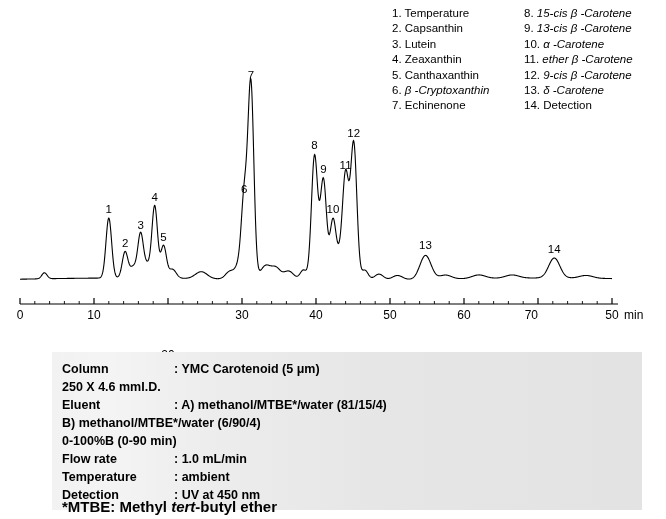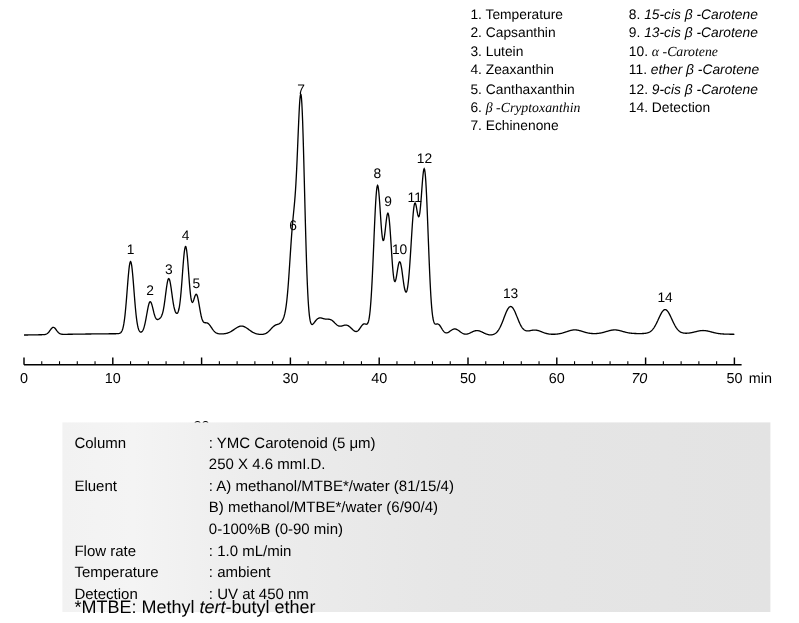--- a/index.html
+++ b/index.html
@@ -35,21 +35,21 @@
   .legend-col {
     position: absolute;
     top: 0;
   }
   .legend-col.left { left: 0px; width: 130px; }
   .legend-col.right { left: 132px; width: 140px; }
   .legend-item {
     white-space: nowrap;
   }
   .ital { font-style: italic; }
-  .sym  { font-family: Liberation Serif, serif; font-style: italic; }
+  .sym  { font-family: Liberation Sans, sans-serif; font-style: italic; }
 
   
   .chrom {
     position: absolute;
     left: 12px;
     top: 8px;
     width: 620px;
     height: 330px;
   }
   .chrom svg { display: block; }
@@ -70,20 +70,21 @@
   }
 
   
   .conditions {
     position: absolute;
     left: 52px;
     top: 352px;
     width: 590px;
     height: 158px;
     background: linear-gradient(to right, #f2f2f2 0%, #f4f4f4 10%, #ededed 26%, #e6e6e6 55%, #e3e3e3 100%);
+    font-weight: bold;
   }
   .cond-inner {
     position: absolute;
     left: 10px;
     top: 8px;
     font-size: 12.5px;
     line-height: 18px;
   }
   .cond-row {
     display: flex;
@@ -91,21 +92,20 @@
   }
   .cond-key {
     width: 112px;
     flex: 0 0 112px;
     white-space: nowrap;
   }
   .cond-val {
     white-space: nowrap;
   }
   .cond-cont {
-    margin-left: 112px;
     white-space: nowrap;
   }
   .footnote {
     position: absolute;
     left: 0px;
     top: 138px;
     font-size: 15px;
     white-space: nowrap;
   }
 </style>
@@ -123,20 +123,21 @@
       <div class="legend-item"><span>5.</span> <span>Canthaxanthin</span></div>
       <div class="legend-item"><span>6.</span> <span class="sym">β -Cryptoxanthin</span></div>
       <div class="legend-item"><span>7.</span> <span>Echinenone</span></div>
     </div>
     <div class="legend-col right">
       <div class="legend-item"><span>8.</span> <span class="ital">15-cis β -Carotene</span></div>
       <div class="legend-item"><span>9.</span> <span class="ital">13-cis β -Carotene</span></div>
       <div class="legend-item"><span>10.</span> <span class="sym">α -Carotene</span></div>
       <div class="legend-item"><span>11.</span> <span class="ital">ether β -Carotene</span></div>
       <div class="legend-item"><span>12.</span> <span class="ital">9-cis β -Carotene</span></div>
+      <div class="legend-item"><span>13.</span> <span class="sym">δ -Carotene</span></div>
       <div class="legend-item"><span>14.</span> <span>Detection</span></div>
     </div>
   </div>
 
   <div class="chrom">
     <svg id="trace-svg" width="620" height="330" viewBox="0 0 620 330">
       <polyline id="trace-path" fill="none" stroke="#000000" stroke-width="1.1" points="8.00,271.20 8.33,271.19 8.66,271.19 8.99,271.18 9.32,271.18 9.64,271.17 9.97,271.16 10.30,271.16 10.63,271.15 10.96,271.15 11.29,271.14 11.62,271.13 11.95,271.13 12.28,271.12 12.60,271.12 12.93,271.11 13.26,271.11 13.59,271.10 13.92,271.09 14.25,271.09 14.58,271.08 14.91,271.08 15.24,271.07 15.56,271.06 15.89,271.06 16.22,271.05 16.55,271.05 16.88,271.04 17.21,271.03 17.54,271.03 17.87,271.02 18.20,271.02 18.52,271.01 18.85,271.01 19.18,271.00 19.51,270.99 19.84,270.99 20.17,270.98 20.50,270.98 20.83,270.97 21.16,270.96 21.48,270.96 21.81,270.95 22.14,270.94 22.47,270.94 22.80,270.93 23.13,270.92 23.46,270.91 23.79,270.90 24.12,270.88 24.44,270.85 24.77,270.82 25.10,270.78 25.43,270.73 25.76,270.66 26.09,270.58 26.42,270.46 26.75,270.32 27.08,270.15 27.40,269.94 27.73,269.68 28.06,269.39 28.39,269.05 28.72,268.67 29.05,268.25 29.38,267.81 29.71,267.35 30.04,266.88 30.36,266.43 30.69,265.99 31.02,265.61 31.35,265.28 31.68,265.02 32.01,264.85 32.34,264.77 32.67,264.79 33.00,264.91 33.32,265.11 33.65,265.39 33.98,265.74 34.31,266.14 34.64,266.58 34.97,267.03 35.30,267.49 35.63,267.93 35.96,268.35 36.28,268.73 36.61,269.08 36.94,269.39 37.27,269.65 37.60,269.87 37.93,270.05 38.26,270.20 38.59,270.32 38.92,270.40 39.24,270.47 39.57,270.52 39.90,270.55 40.23,270.58 40.56,270.59 40.89,270.60 41.22,270.61 41.55,270.61 41.88,270.61 42.20,270.61 42.53,270.60 42.86,270.60 43.19,270.59 43.52,270.59 43.85,270.58 44.18,270.58 44.51,270.57 44.84,270.57 45.16,270.56 45.49,270.56 45.82,270.55 46.15,270.55 46.48,270.54 46.81,270.54 47.14,270.53 47.47,270.53 47.80,270.52 48.12,270.52 48.45,270.52 48.78,270.51 49.11,270.51 49.44,270.50 49.77,270.50 50.10,270.49 50.43,270.49 50.76,270.48 51.08,270.48 51.41,270.47 51.74,270.47 52.07,270.46 52.40,270.46 52.73,270.45 53.06,270.45 53.39,270.44 53.72,270.44 54.04,270.43 54.37,270.43 54.70,270.43 55.03,270.42 55.36,270.42 55.69,270.41 56.02,270.41 56.35,270.40 56.68,270.40 57.00,270.39 57.33,270.39 57.66,270.39 57.99,270.38 58.32,270.38 58.65,270.37 58.98,270.37 59.31,270.36 59.64,270.36 59.96,270.36 60.29,270.35 60.62,270.35 60.95,270.34 61.28,270.34 61.61,270.34 61.94,270.33 62.27,270.33 62.60,270.32 62.92,270.32 63.25,270.31 63.58,270.31 63.91,270.31 64.24,270.30 64.57,270.30 64.90,270.30 65.23,270.29 65.56,270.29 65.88,270.28 66.21,270.28 66.54,270.28 66.87,270.27 67.20,270.27 67.53,270.26 67.86,270.26 68.19,270.26 68.52,270.25 68.84,270.25 69.17,270.25 69.50,270.24 69.83,270.24 70.16,270.24 70.49,270.23 70.82,270.23 71.15,270.23 71.48,270.22 71.80,270.22 72.13,270.21 72.46,270.21 72.79,270.21 73.12,270.20 73.45,270.20 73.78,270.20 74.11,270.20 74.44,270.19 74.76,270.19 75.09,270.19 75.42,270.18 75.75,270.18 76.08,270.18 76.41,270.17 76.74,270.17 77.07,270.17 77.40,270.16 77.72,270.16 78.05,270.16 78.38,270.16 78.71,270.15 79.04,270.15 79.37,270.15 79.70,270.14 80.03,270.14 80.36,270.14 80.68,270.14 81.01,270.13 81.34,270.13 81.67,270.13 82.00,270.12 82.33,270.12 82.66,270.12 82.99,270.12 83.32,270.11 83.64,270.11 83.97,270.11 84.30,270.10 84.63,270.10 84.96,270.09 85.29,270.09 85.62,270.08 85.95,270.06 86.28,270.04 86.60,270.01 86.93,269.96 87.26,269.90 87.59,269.80 87.92,269.67 88.25,269.49 88.58,269.24 88.91,268.91 89.24,268.46 89.56,267.88 89.89,267.13 90.22,266.18 90.55,264.99 90.88,263.52 91.21,261.75 91.54,259.64 91.87,257.18 92.20,254.35 92.52,251.17 92.85,247.64 93.18,243.83 93.51,239.77 93.84,235.57 94.17,231.32 94.50,227.13 94.83,223.14 95.16,219.47 95.48,216.26 95.81,213.62 96.14,211.66 96.47,210.44 96.80,210.03 97.13,210.44 97.46,211.65 97.79,213.61 98.12,216.25 98.44,219.46 98.77,223.12 99.10,227.11 99.43,231.29 99.76,235.54 100.09,239.74 100.42,243.79 100.75,247.61 101.08,251.13 101.40,254.31 101.73,257.13 102.06,259.59 102.39,261.68 102.72,263.44 103.05,264.89 103.38,266.05 103.71,266.97 104.04,267.67 104.36,268.19 104.69,268.54 105.02,268.74 105.35,268.82 105.68,268.78 106.01,268.62 106.34,268.35 106.67,267.95 107.00,267.42 107.32,266.75 107.65,265.93 107.98,264.95 108.31,263.81 108.64,262.51 108.97,261.05 109.30,259.46 109.63,257.74 109.96,255.94 110.28,254.09 110.61,252.23 110.94,250.43 111.27,248.73 111.60,247.19 111.93,245.87 112.26,244.79 112.59,244.02 112.92,243.55 113.24,243.42 113.57,243.61 113.90,244.10 114.23,244.87 114.56,245.87 114.89,247.05 115.22,248.36 115.55,249.73 115.88,251.10 116.20,252.44 116.53,253.68 116.86,254.80 117.19,255.77 117.52,256.58 117.85,257.21 118.18,257.69 118.51,258.00 118.84,258.19 119.16,258.26 119.49,258.23 119.82,258.14 120.15,257.99 120.48,257.79 120.81,257.57 121.14,257.31 121.47,257.01 121.80,256.65 122.12,256.21 122.45,255.67 122.78,254.99 123.11,254.15 123.44,253.11 123.77,251.85 124.10,250.35 124.43,248.60 124.76,246.62 125.08,244.42 125.41,242.03 125.74,239.52 126.07,236.95 126.40,234.39 126.73,231.95 127.06,229.70 127.39,227.74 127.72,226.15 128.04,224.99 128.37,224.32 128.70,224.16 129.03,224.51 129.36,225.36 129.69,226.66 130.02,228.34 130.35,230.35 130.68,232.58 131.00,234.95 131.33,237.36 131.66,239.74 131.99,242.02 132.32,244.14 132.65,246.05 132.98,247.74 133.31,249.18 133.64,250.39 133.96,251.36 134.29,252.12 134.62,252.66 134.95,253.00 135.28,253.15 135.61,253.09 135.94,252.81 136.27,252.29 136.60,251.49 136.92,250.37 137.25,248.89 137.58,247.02 137.91,244.72 138.24,241.98 138.57,238.80 138.90,235.21 139.23,231.25 139.56,227.01 139.88,222.57 140.21,218.09 140.54,213.68 140.87,209.52 141.20,205.76 141.53,202.55 141.86,200.03 142.19,198.30 142.52,197.46 142.84,197.52 143.17,198.51 143.50,200.36 143.83,203.00 144.16,206.31 144.49,210.14 144.82,214.33 145.15,218.71 145.48,223.10 145.80,227.34 146.13,231.29 146.46,234.81 146.79,237.81 147.12,240.24 147.45,242.06 147.78,243.26 148.11,243.89 148.44,244.00 148.76,243.66 149.09,242.97 149.42,242.04 149.75,240.97 150.08,239.89 150.41,238.88 150.74,238.05 151.07,237.48 151.40,237.21 151.72,237.29 152.05,237.73 152.38,238.52 152.71,239.64 153.04,241.05 153.37,242.70 153.70,244.51 154.03,246.42 154.36,248.36 154.68,250.28 155.01,252.11 155.34,253.80 155.67,255.33 156.00,256.66 156.33,257.80 156.66,258.73 156.99,259.46 157.32,260.02 157.64,260.42 157.97,260.69 158.30,260.85 158.63,260.93 158.96,260.97 159.29,260.98 159.62,260.98 159.95,261.00 160.28,261.04 160.60,261.13 160.93,261.26 161.26,261.44 161.59,261.68 161.92,261.97 162.25,262.31 162.58,262.69 162.91,263.11 163.24,263.56 163.56,264.03 163.89,264.51 164.22,265.00 164.55,265.49 164.88,265.97 165.21,266.43 165.54,266.87 165.87,267.29 166.20,267.68 166.52,268.04 166.85,268.37 167.18,268.66 167.51,268.93 167.84,269.16 168.17,269.37 168.50,269.54 168.83,269.70 169.16,269.82 169.48,269.93 169.81,270.02 170.14,270.09 170.47,270.15 170.80,270.20 171.13,270.23 171.46,270.26 171.79,270.27 172.12,270.28 172.44,270.28 172.77,270.28 173.10,270.27 173.43,270.25 173.76,270.23 174.09,270.21 174.42,270.18 174.75,270.14 175.08,270.10 175.40,270.05 175.73,269.99 176.06,269.93 176.39,269.86 176.72,269.78 177.05,269.70 177.38,269.60 177.71,269.50 178.04,269.39 178.36,269.27 178.69,269.14 179.02,269.00 179.35,268.85 179.68,268.69 180.01,268.52 180.34,268.34 180.67,268.16 181.00,267.96 181.32,267.76 181.65,267.55 181.98,267.33 182.31,267.11 182.64,266.89 182.97,266.66 183.30,266.43 183.63,266.20 183.96,265.97 184.28,265.74 184.61,265.52 184.94,265.30 185.27,265.09 185.60,264.89 185.93,264.70 186.26,264.53 186.59,264.37 186.92,264.22 187.24,264.09 187.57,263.97 187.90,263.88 188.23,263.81 188.56,263.75 188.89,263.72 189.22,263.71 189.55,263.72 189.88,263.75 190.20,263.81 190.53,263.88 190.86,263.98 191.19,264.09 191.52,264.22 191.85,264.37 192.18,264.54 192.51,264.72 192.84,264.91 193.16,265.12 193.49,265.33 193.82,265.56 194.15,265.79 194.48,266.02 194.81,266.26 195.14,266.50 195.47,266.75 195.80,266.99 196.12,267.22 196.45,267.46 196.78,267.69 197.11,267.91 197.44,268.13 197.77,268.34 198.10,268.54 198.43,268.73 198.76,268.92 199.08,269.09 199.41,269.25 199.74,269.41 200.07,269.55 200.40,269.69 200.73,269.82 201.06,269.93 201.39,270.04 201.72,270.14 202.04,270.23 202.37,270.31 202.70,270.38 203.03,270.45 203.36,270.50 203.69,270.55 204.02,270.59 204.35,270.63 204.68,270.66 205.00,270.67 205.33,270.68 205.66,270.69 205.99,270.68 206.32,270.66 206.65,270.64 206.98,270.60 207.31,270.55 207.64,270.49 207.96,270.41 208.29,270.32 208.62,270.22 208.95,270.09 209.28,269.95 209.61,269.79 209.94,269.61 210.27,269.41 210.60,269.20 210.92,268.96 211.25,268.70 211.58,268.42 211.91,268.13 212.24,267.82 212.57,267.49 212.90,267.15 213.23,266.81 213.56,266.45 213.88,266.10 214.21,265.74 214.54,265.39 214.87,265.05 215.20,264.71 215.53,264.40 215.86,264.10 216.19,263.82 216.52,263.57 216.84,263.34 217.17,263.14 217.50,262.96 217.83,262.80 218.16,262.66 218.49,262.54 218.82,262.43 219.15,262.33 219.48,262.23 219.80,262.12 220.13,262.01 220.46,261.87 220.79,261.71 221.12,261.51 221.45,261.28 221.78,261.01 222.11,260.69 222.44,260.31 222.76,259.88 223.09,259.38 223.42,258.81 223.75,258.15 224.08,257.40 224.41,256.53 224.74,255.53 225.07,254.37 225.40,253.01 225.72,251.43 226.05,249.59 226.38,247.46 226.71,245.00 227.04,242.20 227.37,239.02 227.70,235.46 228.03,231.54 228.36,227.27 228.68,222.70 229.01,217.88 229.34,212.88 229.67,207.80 230.00,202.72 230.33,197.74 230.66,192.92 230.99,188.35 231.32,184.05 231.64,180.06 231.97,176.35 232.30,172.86 232.63,169.50 232.96,166.16 233.29,162.70 233.62,158.97 233.95,154.83 234.28,150.14 234.60,144.81 234.93,138.79 235.26,132.10 235.59,124.80 235.92,117.03 236.25,108.99 236.58,100.96 236.91,93.22 237.24,86.12 237.56,79.98 237.89,75.14 238.22,71.88 238.55,70.44 238.88,70.97 239.21,73.57 239.54,78.22 239.87,84.84 240.20,93.25 240.52,103.23 240.85,114.48 241.18,126.68 241.51,139.47 241.84,152.53 242.17,165.53 242.50,178.17 242.83,190.20 243.16,201.44 243.48,211.73 243.81,220.97 244.14,229.13 244.47,236.19 244.80,242.20 245.13,247.20 245.46,251.29 245.79,254.56 246.12,257.10 246.44,259.02 246.77,260.41 247.10,261.37 247.43,261.96 247.76,262.28 248.09,262.37 248.42,262.28 248.75,262.07 249.08,261.77 249.40,261.40 249.73,260.99 250.06,260.57 250.39,260.13 250.72,259.70 251.05,259.28 251.38,258.89 251.71,258.53 252.04,258.19 252.36,257.90 252.69,257.64 253.02,257.42 253.35,257.24 253.68,257.10 254.01,257.00 254.34,256.94 254.67,256.91 255.00,256.91 255.32,256.93 255.65,256.98 255.98,257.05 256.31,257.14 256.64,257.23 256.97,257.33 257.30,257.43 257.63,257.52 257.96,257.62 258.28,257.70 258.61,257.77 258.94,257.83 259.27,257.88 259.60,257.91 259.93,257.94 260.26,257.96 260.59,257.97 260.92,257.98 261.24,257.98 261.57,258.00 261.90,258.02 262.23,258.05 262.56,258.10 262.89,258.17 263.22,258.26 263.55,258.38 263.88,258.53 264.20,258.70 264.53,258.90 264.86,259.13 265.19,259.38 265.52,259.66 265.85,259.95 266.18,260.27 266.51,260.59 266.84,260.92 267.16,261.26 267.49,261.59 267.82,261.91 268.15,262.22 268.48,262.51 268.81,262.78 269.14,263.02 269.47,263.23 269.80,263.41 270.12,263.56 270.45,263.68 270.78,263.76 271.11,263.81 271.44,263.83 271.77,263.82 272.10,263.79 272.43,263.73 272.76,263.66 273.08,263.57 273.41,263.47 273.74,263.37 274.07,263.27 274.40,263.17 274.73,263.08 275.06,263.01 275.39,262.95 275.72,262.91 276.04,262.90 276.37,262.91 276.70,262.95 277.03,263.01 277.36,263.11 277.69,263.24 278.02,263.39 278.35,263.57 278.68,263.78 279.00,264.02 279.33,264.27 279.66,264.55 279.99,264.84 280.32,265.15 280.65,265.46 280.98,265.78 281.31,266.10 281.64,266.42 281.96,266.72 282.29,267.02 282.62,267.29 282.95,267.54 283.28,267.76 283.61,267.95 283.94,268.09 284.27,268.19 284.60,268.24 284.92,268.24 285.25,268.18 285.58,268.06 285.91,267.88 286.24,267.65 286.57,267.35 286.90,267.00 287.23,266.61 287.56,266.17 287.88,265.71 288.21,265.22 288.54,264.73 288.87,264.24 289.20,263.77 289.53,263.33 289.86,262.93 290.19,262.59 290.52,262.31 290.84,262.11 291.17,261.97 291.50,261.90 291.83,261.90 292.16,261.95 292.49,262.03 292.82,262.11 293.15,262.18 293.48,262.19 293.80,262.09 294.13,261.84 294.46,261.38 294.79,260.66 295.12,259.61 295.45,258.16 295.78,256.26 296.11,253.84 296.44,250.84 296.76,247.23 297.09,242.97 297.42,238.04 297.75,232.46 298.08,226.26 298.41,219.50 298.74,212.27 299.07,204.69 299.40,196.89 299.72,189.06 300.05,181.36 300.38,174.01 300.71,167.19 301.04,161.09 301.37,155.90 301.70,151.76 302.03,148.78 302.36,147.03 302.68,146.53 303.01,147.26 303.34,149.13 303.67,152.02 304.00,155.77 304.33,160.16 304.66,164.97 304.99,169.96 305.32,174.90 305.64,179.55 305.97,183.70 306.30,187.18 306.63,189.85 306.96,191.63 307.29,192.46 307.62,192.38 307.95,191.42 308.28,189.71 308.60,187.38 308.93,184.61 309.26,181.61 309.59,178.57 309.92,175.71 310.25,173.23 310.58,171.31 310.91,170.08 311.24,169.67 311.56,170.14 311.89,171.52 312.22,173.79 312.55,176.87 312.88,180.68 313.21,185.08 313.54,189.92 313.87,195.00 314.20,200.17 314.52,205.23 314.85,210.02 315.18,214.39 315.51,218.21 315.84,221.37 316.17,223.82 316.50,225.51 316.83,226.45 317.16,226.66 317.48,226.22 317.81,225.19 318.14,223.71 318.47,221.87 318.80,219.83 319.13,217.72 319.46,215.67 319.79,213.80 320.12,212.23 320.44,211.05 320.77,210.33 321.10,210.10 321.43,210.39 321.76,211.18 322.09,212.44 322.42,214.12 322.75,216.13 323.08,218.40 323.40,220.82 323.73,223.30 324.06,225.75 324.39,228.07 324.72,230.18 325.05,232.01 325.38,233.50 325.71,234.60 326.04,235.27 326.36,235.49 326.69,235.22 327.02,234.46 327.35,233.19 327.68,231.40 328.01,229.09 328.34,226.26 328.67,222.93 329.00,219.12 329.32,214.86 329.65,210.20 329.98,205.22 330.31,200.01 330.64,194.66 330.97,189.31 331.30,184.08 331.63,179.11 331.96,174.55 332.28,170.51 332.61,167.13 332.94,164.47 333.27,162.59 333.60,161.52 333.93,161.23 334.26,161.65 334.59,162.68 334.92,164.17 335.24,165.96 335.57,167.85 335.90,169.64 336.23,171.14 336.56,172.18 336.89,172.59 337.22,172.26 337.55,171.12 337.88,169.16 338.20,166.41 338.53,162.96 338.86,158.95 339.19,154.57 339.52,150.02 339.85,145.55 340.18,141.41 340.51,137.83 340.84,135.05 341.16,133.26 341.49,132.61 341.82,133.21 342.15,135.11 342.48,138.31 342.81,142.75 343.14,148.34 343.47,154.92 343.80,162.32 344.12,170.34 344.45,178.77 344.78,187.40 345.11,196.02 345.44,204.45 345.77,212.52 346.10,220.11 346.43,227.10 346.76,233.43 347.08,239.05 347.41,243.95 347.74,248.14 348.07,251.64 348.40,254.50 348.73,256.78 349.06,258.55 349.39,259.86 349.72,260.80 350.04,261.43 350.37,261.81 350.70,262.02 351.03,262.09 351.36,262.08 351.69,262.03 352.02,261.98 352.35,261.96 352.68,261.97 353.00,262.05 353.33,262.19 353.66,262.41 353.99,262.70 354.32,263.05 354.65,263.47 354.98,263.94 355.31,264.44 355.64,264.97 355.96,265.51 356.29,266.05 356.62,266.58 356.95,267.08 357.28,267.55 357.61,267.97 357.94,268.35 358.27,268.67 358.60,268.93 358.92,269.14 359.25,269.29 359.58,269.38 359.91,269.42 360.24,269.41 360.57,269.36 360.90,269.26 361.23,269.12 361.56,268.96 361.88,268.77 362.21,268.56 362.54,268.33 362.87,268.10 363.20,267.86 363.53,267.62 363.86,267.38 364.19,267.16 364.52,266.95 364.84,266.75 365.17,266.58 365.50,266.43 365.83,266.31 366.16,266.22 366.49,266.16 366.82,266.13 367.15,266.13 367.48,266.17 367.80,266.23 368.13,266.33 368.46,266.46 368.79,266.61 369.12,266.78 369.45,266.98 369.78,267.19 370.11,267.42 370.44,267.66 370.76,267.90 371.09,268.15 371.42,268.40 371.75,268.64 372.08,268.88 372.41,269.10 372.74,269.32 373.07,269.52 373.40,269.70 373.72,269.87 374.05,270.01 374.38,270.14 374.71,270.24 375.04,270.32 375.37,270.39 375.70,270.42 376.03,270.44 376.36,270.44 376.68,270.42 377.01,270.38 377.34,270.32 377.67,270.24 378.00,270.15 378.33,270.04 378.66,269.92 378.99,269.79 379.32,269.65 379.64,269.50 379.97,269.35 380.30,269.19 380.63,269.03 380.96,268.87 381.29,268.71 381.62,268.55 381.95,268.40 382.28,268.26 382.60,268.12 382.93,267.99 383.26,267.88 383.59,267.78 383.92,267.69 384.25,267.62 384.58,267.56 384.91,267.52 385.24,267.50 385.56,267.49 385.89,267.51 386.22,267.54 386.55,267.58 386.88,267.65 387.21,267.73 387.54,267.82 387.87,267.93 388.20,268.05 388.52,268.18 388.85,268.32 389.18,268.47 389.51,268.62 389.84,268.78 390.17,268.94 390.50,269.10 390.83,269.26 391.16,269.43 391.48,269.59 391.81,269.74 392.14,269.89 392.47,270.04 392.80,270.17 393.13,270.30 393.46,270.42 393.79,270.54 394.12,270.64 394.44,270.73 394.77,270.81 395.10,270.89 395.43,270.95 395.76,270.99 396.09,271.03 396.42,271.06 396.75,271.07 397.08,271.07 397.40,271.05 397.73,271.02 398.06,270.98 398.39,270.92 398.72,270.84 399.05,270.74 399.38,270.63 399.71,270.49 400.04,270.33 400.36,270.14 400.69,269.94 401.02,269.70 401.35,269.43 401.68,269.14 402.01,268.81 402.34,268.45 402.67,268.06 403.00,267.63 403.32,267.16 403.65,266.65 403.98,266.11 404.31,265.53 404.64,264.91 404.97,264.25 405.30,263.56 405.63,262.84 405.96,262.08 406.28,261.30 406.61,260.49 406.94,259.66 407.27,258.81 407.60,257.95 407.93,257.08 408.26,256.21 408.59,255.35 408.92,254.50 409.24,253.67 409.57,252.86 409.90,252.09 410.23,251.35 410.56,250.66 410.89,250.03 411.22,249.45 411.55,248.93 411.88,248.49 412.20,248.11 412.53,247.82 412.86,247.60 413.19,247.47 413.52,247.42 413.85,247.45 414.18,247.57 414.51,247.77 414.84,248.05 415.16,248.40 415.49,248.83 415.82,249.32 416.15,249.88 416.48,250.50 416.81,251.16 417.14,251.87 417.47,252.62 417.80,253.40 418.12,254.20 418.45,255.02 418.78,255.85 419.11,256.67 419.44,257.50 419.77,258.32 420.10,259.12 420.43,259.89 420.76,260.65 421.08,261.37 421.41,262.06 421.74,262.72 422.07,263.33 422.40,263.91 422.73,264.44 423.06,264.94 423.39,265.38 423.72,265.79 424.04,266.15 424.37,266.47 424.70,266.75 425.03,266.99 425.36,267.20 425.69,267.37 426.02,267.51 426.35,267.61 426.68,267.69 427.00,267.75 427.33,267.78 427.66,267.78 427.99,267.78 428.32,267.75 428.65,267.72 428.98,267.67 429.31,267.62 429.64,267.56 429.96,267.49 430.29,267.43 430.62,267.36 430.95,267.30 431.28,267.24 431.61,267.19 431.94,267.14 432.27,267.10 432.60,267.07 432.92,267.05 433.25,267.04 433.58,267.04 433.91,267.05 434.24,267.07 434.57,267.10 434.90,267.14 435.23,267.20 435.56,267.26 435.88,267.34 436.21,267.42 436.54,267.51 436.87,267.61 437.20,267.71 437.53,267.83 437.86,267.94 438.19,268.06 438.52,268.19 438.84,268.32 439.17,268.44 439.50,268.57 439.83,268.70 440.16,268.83 440.49,268.95 440.82,269.08 441.15,269.20 441.48,269.31 441.80,269.43 442.13,269.54 442.46,269.64 442.79,269.74 443.12,269.83 443.45,269.91 443.78,270.00 444.11,270.07 444.44,270.14 444.76,270.20 445.09,270.26 445.42,270.32 445.75,270.36 446.08,270.40 446.41,270.44 446.74,270.47 447.07,270.50 447.40,270.52 447.72,270.54 448.05,270.55 448.38,270.56 448.71,270.57 449.04,270.57 449.37,270.57 449.70,270.56 450.03,270.55 450.36,270.54 450.68,270.52 451.01,270.50 451.34,270.48 451.67,270.45 452.00,270.42 452.33,270.38 452.66,270.34 452.99,270.30 453.32,270.25 453.64,270.20 453.97,270.14 454.30,270.09 454.63,270.02 454.96,269.96 455.29,269.88 455.62,269.81 455.95,269.73 456.28,269.65 456.60,269.56 456.93,269.47 457.26,269.37 457.59,269.27 457.92,269.17 458.25,269.07 458.58,268.96 458.91,268.85 459.24,268.74 459.56,268.63 459.89,268.52 460.22,268.41 460.55,268.29 460.88,268.18 461.21,268.07 461.54,267.96 461.87,267.86 462.20,267.75 462.52,267.65 462.85,267.56 463.18,267.47 463.51,267.38 463.84,267.30 464.17,267.23 464.50,267.16 464.83,267.10 465.16,267.05 465.48,267.01 465.81,266.97 466.14,266.94 466.47,266.93 466.80,266.92 467.13,266.92 467.46,266.92 467.79,266.94 468.12,266.97 468.44,267.00 468.77,267.04 469.10,267.09 469.43,267.15 469.76,267.21 470.09,267.28 470.42,267.36 470.75,267.44 471.08,267.53 471.40,267.62 471.73,267.71 472.06,267.81 472.39,267.91 472.72,268.01 473.05,268.11 473.38,268.21 473.71,268.31 474.04,268.42 474.36,268.52 474.69,268.62 475.02,268.72 475.35,268.81 475.68,268.91 476.01,269.00 476.34,269.09 476.67,269.17 477.00,269.25 477.32,269.33 477.65,269.40 477.98,269.47 478.31,269.53 478.64,269.59 478.97,269.65 479.30,269.70 479.63,269.75 479.96,269.79 480.28,269.83 480.61,269.87 480.94,269.90 481.27,269.92 481.60,269.94 481.93,269.96 482.26,269.98 482.59,269.99 482.92,269.99 483.24,270.00 483.57,269.99 483.90,269.99 484.23,269.98 484.56,269.97 484.89,269.95 485.22,269.93 485.55,269.91 485.88,269.88 486.20,269.85 486.53,269.81 486.86,269.77 487.19,269.73 487.52,269.68 487.85,269.63 488.18,269.57 488.51,269.52 488.84,269.45 489.16,269.39 489.49,269.32 489.82,269.24 490.15,269.16 490.48,269.08 490.81,269.00 491.14,268.91 491.47,268.82 491.80,268.73 492.12,268.63 492.45,268.54 492.78,268.44 493.11,268.34 493.44,268.24 493.77,268.15 494.10,268.05 494.43,267.95 494.76,267.85 495.08,267.76 495.41,267.67 495.74,267.58 496.07,267.50 496.40,267.42 496.73,267.34 497.06,267.27 497.39,267.21 497.72,267.15 498.04,267.09 498.37,267.05 498.70,267.01 499.03,266.98 499.36,266.95 499.69,266.94 500.02,266.93 500.35,266.93 500.68,266.93 501.00,266.95 501.33,266.97 501.66,267.00 501.99,267.04 502.32,267.08 502.65,267.13 502.98,267.19 503.31,267.25 503.64,267.32 503.96,267.39 504.29,267.47 504.62,267.55 504.95,267.64 505.28,267.72 505.61,267.81 505.94,267.91 506.27,268.00 506.60,268.09 506.92,268.19 507.25,268.28 507.58,268.37 507.91,268.46 508.24,268.55 508.57,268.64 508.90,268.73 509.23,268.81 509.56,268.89 509.88,268.97 510.21,269.05 510.54,269.12 510.87,269.19 511.20,269.26 511.53,269.32 511.86,269.38 512.19,269.43 512.52,269.48 512.84,269.53 513.17,269.58 513.50,269.62 513.83,269.66 514.16,269.69 514.49,269.73 514.82,269.76 515.15,269.78 515.48,269.81 515.80,269.83 516.13,269.85 516.46,269.87 516.79,269.89 517.12,269.90 517.45,269.92 517.78,269.93 518.11,269.94 518.44,269.95 518.76,269.95 519.09,269.96 519.42,269.97 519.75,269.97 520.08,269.97 520.41,269.98 520.74,269.98 521.07,269.98 521.40,269.98 521.72,269.97 522.05,269.97 522.38,269.97 522.71,269.96 523.04,269.95 523.37,269.94 523.70,269.93 524.03,269.91 524.36,269.89 524.68,269.87 525.01,269.84 525.34,269.81 525.67,269.77 526.00,269.73 526.33,269.68 526.66,269.62 526.99,269.55 527.32,269.47 527.64,269.38 527.97,269.28 528.30,269.16 528.63,269.03 528.96,268.88 529.29,268.71 529.62,268.52 529.95,268.31 530.28,268.07 530.60,267.81 530.93,267.53 531.26,267.21 531.59,266.87 531.92,266.50 532.25,266.09 532.58,265.66 532.91,265.20 533.24,264.70 533.56,264.17 533.89,263.62 534.22,263.03 534.55,262.42 534.88,261.78 535.21,261.12 535.54,260.44 535.87,259.74 536.20,259.04 536.52,258.32 536.85,257.60 537.18,256.89 537.51,256.18 537.84,255.48 538.17,254.81 538.50,254.15 538.83,253.53 539.16,252.94 539.48,252.39 539.81,251.89 540.14,251.44 540.47,251.05 540.80,250.71 541.13,250.44 541.46,250.23 541.79,250.09 542.12,250.03 542.44,250.03 542.77,250.10 543.10,250.24 543.43,250.45 543.76,250.72 544.09,251.06 544.42,251.45 544.75,251.91 545.08,252.41 545.40,252.96 545.73,253.55 546.06,254.17 546.39,254.83 546.72,255.51 547.05,256.21 547.38,256.92 547.71,257.64 548.04,258.36 548.36,259.07 548.69,259.78 549.02,260.48 549.35,261.16 549.68,261.82 550.01,262.46 550.34,263.07 550.67,263.66 551.00,264.22 551.32,264.75 551.65,265.24 551.98,265.71 552.31,266.14 552.64,266.54 552.97,266.92 553.30,267.26 553.63,267.57 553.96,267.85 554.28,268.11 554.61,268.34 554.94,268.55 555.27,268.73 555.60,268.90 555.93,269.04 556.26,269.17 556.59,269.28 556.92,269.37 557.24,269.45 557.57,269.52 557.90,269.57 558.23,269.61 558.56,269.65 558.89,269.67 559.22,269.69 559.55,269.69 559.88,269.69 560.20,269.69 560.53,269.67 560.86,269.66 561.19,269.63 561.52,269.60 561.85,269.57 562.18,269.53 562.51,269.49 562.84,269.44 563.16,269.39 563.49,269.34 563.82,269.28 564.15,269.22 564.48,269.15 564.81,269.09 565.14,269.02 565.47,268.94 565.80,268.87 566.12,268.79 566.45,268.72 566.78,268.64 567.11,268.56 567.44,268.48 567.77,268.39 568.10,268.31 568.43,268.24 568.76,268.16 569.08,268.08 569.41,268.01 569.74,267.94 570.07,267.87 570.40,267.80 570.73,267.74 571.06,267.69 571.39,267.64 571.72,267.59 572.04,267.55 572.37,267.52 572.70,267.49 573.03,267.47 573.36,267.45 573.69,267.44 574.02,267.44 574.35,267.45 574.68,267.46 575.00,267.48 575.33,267.50 575.66,267.54 575.99,267.57 576.32,267.62 576.65,267.67 576.98,267.72 577.31,267.78 577.64,267.85 577.96,267.92 578.29,267.99 578.62,268.07 578.95,268.15 579.28,268.23 579.61,268.32 579.94,268.40 580.27,268.49 580.60,268.58 580.92,268.66 581.25,268.75 581.58,268.84 581.91,268.93 582.24,269.01 582.57,269.09 582.90,269.18 583.23,269.25 583.56,269.33 583.88,269.41 584.21,269.48 584.54,269.55 584.87,269.61 585.20,269.68 585.53,269.74 585.86,269.79 586.19,269.85 586.52,269.90 586.84,269.95 587.17,269.99 587.50,270.04 587.83,270.08 588.16,270.11 588.49,270.15 588.82,270.18 589.15,270.21 589.48,270.24 589.80,270.26 590.13,270.29 590.46,270.31 590.79,270.33 591.12,270.35 591.45,270.37 591.78,270.38 592.11,270.40 592.44,270.41 592.76,270.42 593.09,270.44 593.42,270.45 593.75,270.46 594.08,270.47 594.41,270.48 594.74,270.48 595.07,270.49 595.40,270.50 595.72,270.51 596.05,270.52 596.38,270.52 596.71,270.53 597.04,270.53 597.37,270.54 597.70,270.55 598.03,270.55 598.36,270.56 598.68,270.56 599.01,270.57 599.34,270.57 599.67,270.58 600.00,270.59"></polyline>
       <g id="axis-group" stroke="#000000" stroke-width="1">
           <line x1="8" y1="296" x2="606" y2="296" stroke="#000" stroke-width="1.2"></line>
           <line x1="8" y1="296" x2="8" y2="290" stroke="#000" stroke-width="1.2"></line>
@@ -199,21 +200,21 @@
         <div class="peak-label" style="left: 542.28px; top: 235px;">14</div>
       </div>
     <div id="tick-labels">
         <div class="axis-label" style="left: -4px; top: 300px; width: 24px; text-align: center;">0</div>
         <div class="axis-label" style="left: 70px; top: 300px; width: 24px; text-align: center;">10</div>
         <div class="axis-label" style="left: 144px; top: 300px; width: 24px; text-align: center; margin-top: 40px;">20</div>
         <div class="axis-label" style="left: 218px; top: 300px; width: 24px; text-align: center;">30</div>
         <div class="axis-label" style="left: 292px; top: 300px; width: 24px; text-align: center;">40</div>
         <div class="axis-label" style="left: 366px; top: 300px; width: 24px; text-align: center;">50</div>
         <div class="axis-label" style="left: 440px; top: 300px; width: 24px; text-align: center;">60</div>
-        <div class="axis-label" style="left: 514px; top: 300px; width: 24px; text-align: left; font-style: italic;">70</div>
+        <div class="axis-label" style="left: 502px; top: 300px; width: 24px; text-align: right;">70</div>
         <div class="axis-label" style="left: 588px; top: 300px; width: 24px; text-align: center;">50</div>
         <div class="axis-label" style="left: 612px; top: 300px;">min</div>
       </div>
   </div>
 
   <div class="conditions">
     <div class="cond-inner">
 
       <div class="cond-row">
         <div class="cond-key">Column</div>

